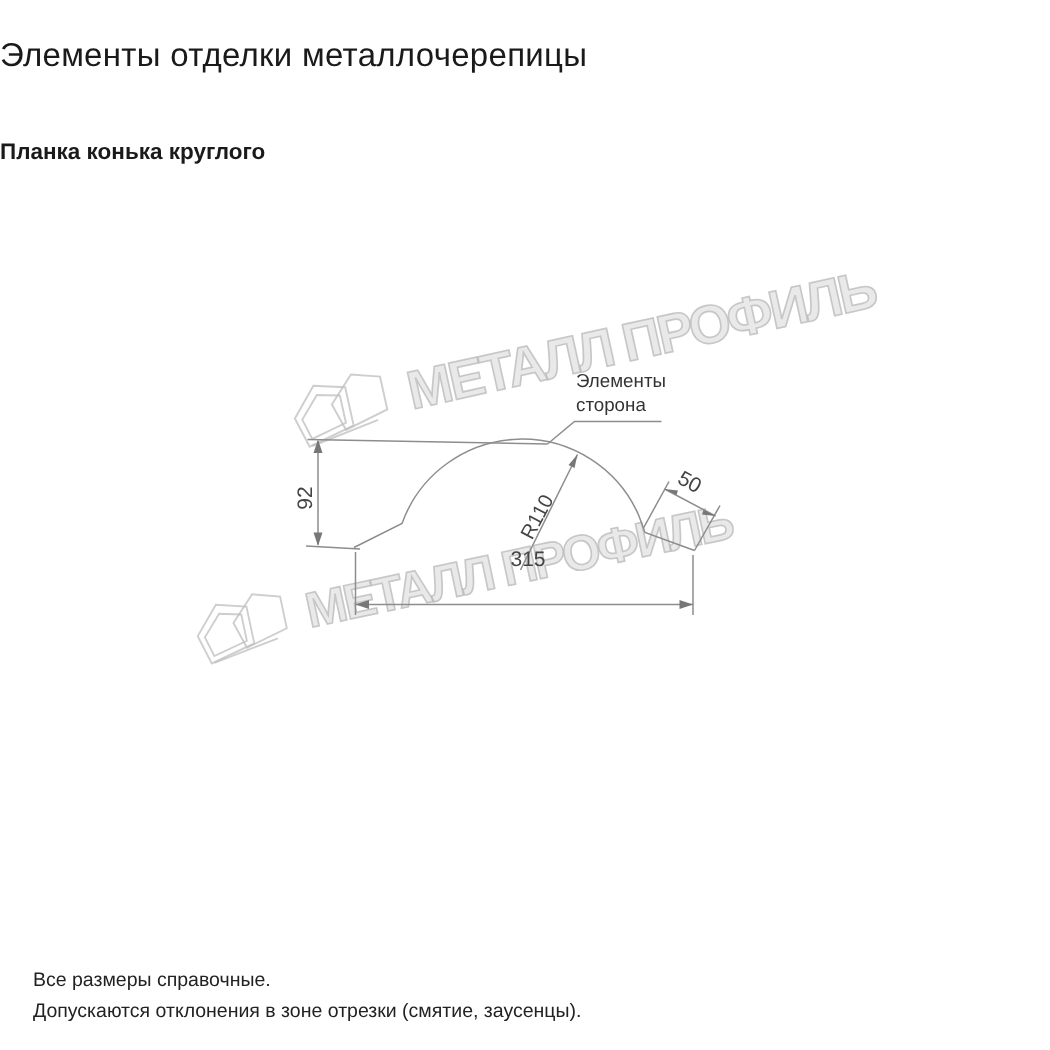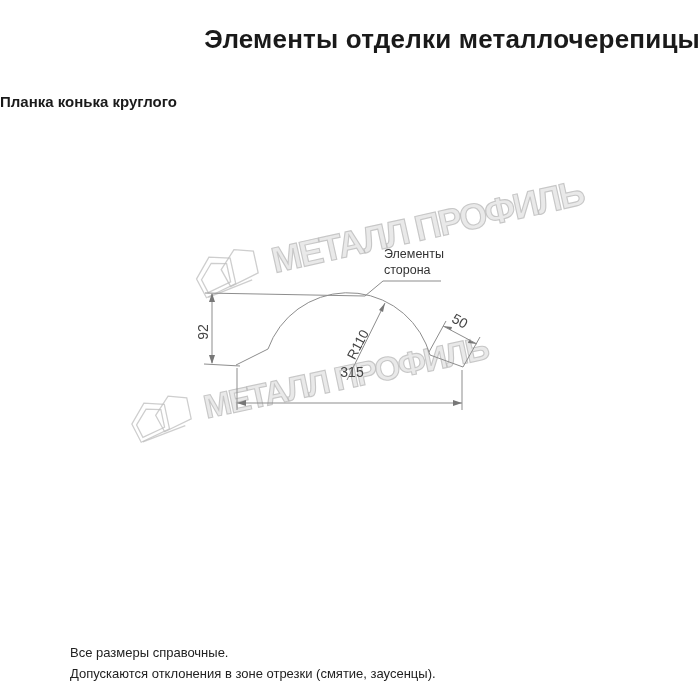--- a/index.html
+++ b/index.html
@@ -1,22 +1,22 @@
 <!DOCTYPE html>
 <html><head>
 <meta charset="utf-8">
 <style>
   html,body{margin:0;padding:0;}
   body{
     width:700px;height:700px;background:#ffffff;position:relative;overflow:hidden;
     font-family:"Liberation Sans","DejaVu Sans",sans-serif;
   }
   .page-title{
-    position:absolute;left:0;top:24px;width:700px;text-align:right;
-    font-size:26px;font-weight:bold;color:#1a1a1a;letter-spacing:.2px;margin:0;
+    position:absolute;left:0;top:24px;width:700px;text-align:left;
+    font-size:22px;font-weight:normal;color:#1a1a1a;letter-spacing:.2px;margin:0;
   }
   .subtitle{
     position:absolute;left:0;top:93px;width:700px;text-align:left;
     font-size:15px;font-weight:bold;color:#1a1a1a;line-height:17px;
   }
   .watermark{
     position:absolute;display:flex;align-items:center;gap:6px;
     pointer-events:none;white-space:nowrap;z-index:1;
   }
   .watermark .wm-text{
@@ -34,21 +34,21 @@
   }
   .face-label{
     position:absolute;left:384px;top:247px;z-index:3;color:#333;
     font-size:12.5px;line-height:15.5px;text-align:left;
   }
   .lbl-92{left:188px;top:324px;width:30px;transform:rotate(-90deg);}
   .lbl-315{left:330px;top:364px;width:44px;}
   .lbl-50{left:445px;top:313px;width:30px;transform:rotate(29deg);}
   .lbl-r110{left:334px;top:337px;width:48px;transform:rotate(-62deg);font-size:13.5px;}
   .footer-note{
-    position:absolute;left:22px;z-index:3;color:#222;font-size:13px;margin-left:48px;
+    position:absolute;left:22px;z-index:3;color:#222;font-size:13px;
   }
   .note1{top:645px;}
   .note2{top:666px;}
 </style>
 </head>
 <body>
 
 <div>
 
   <h1 class="page-title">Элементы отделки металлочерепицы</h1>

